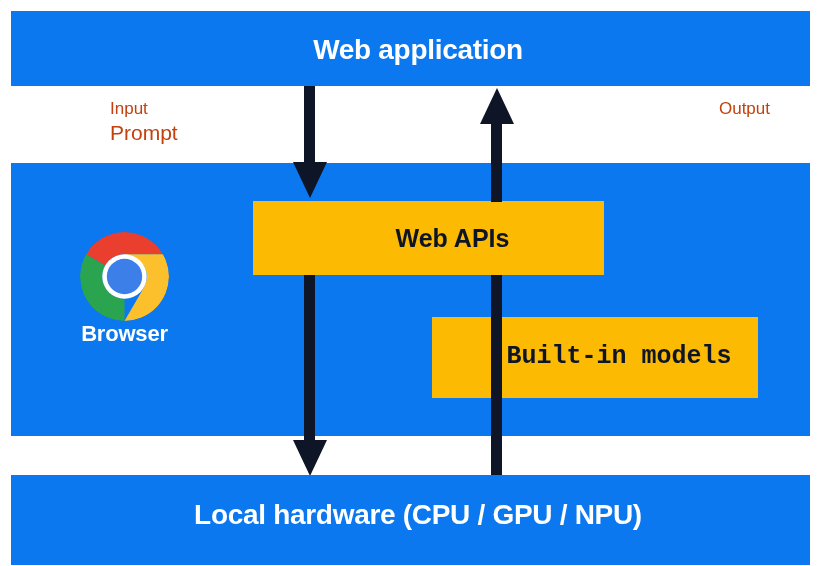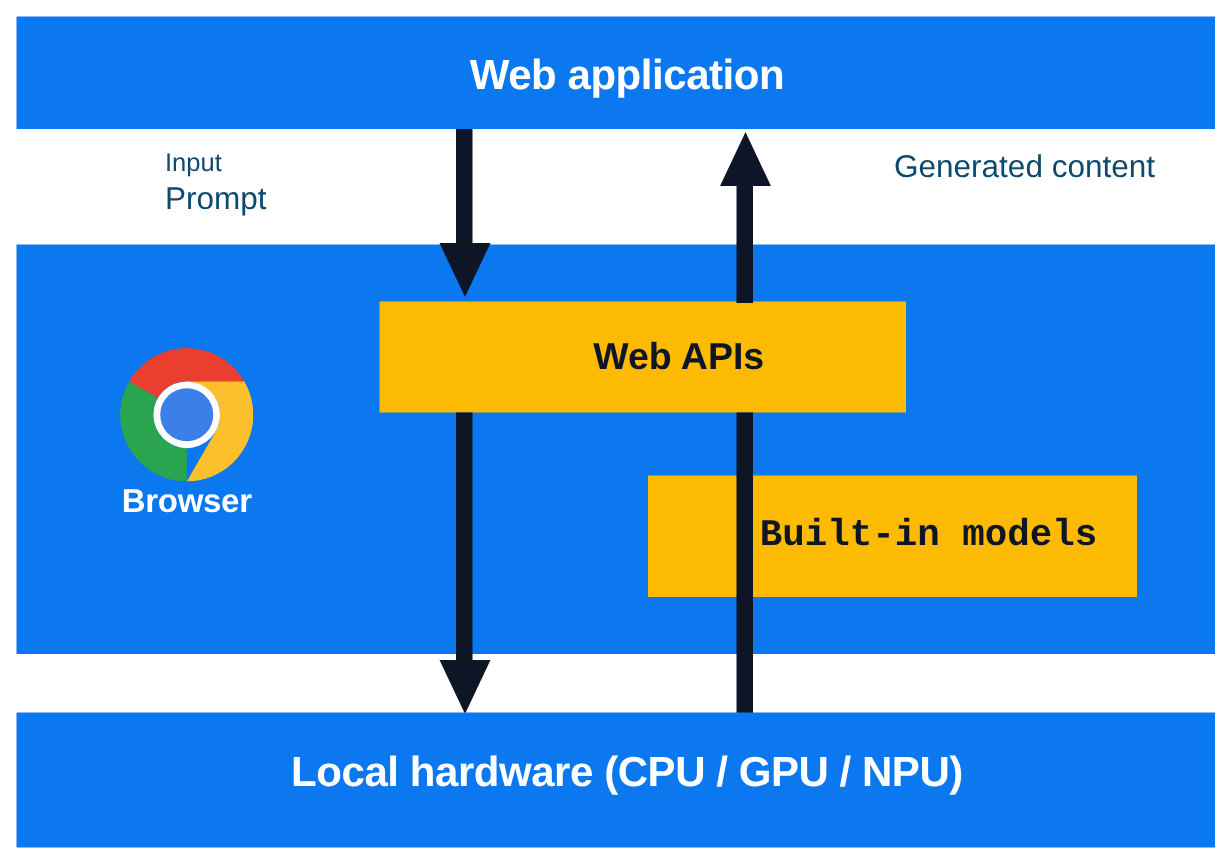--- a/index.html
+++ b/index.html
@@ -91,21 +91,21 @@
   #box-builtin {
     left: 432px; top: 317px;
     width: 278px; height: 81px;
     font-size: 25px;
     font-family: Liberation Mono, monospace;
   }
 
   
   .io-label {
     position: absolute;
-    color: #0c4a6e;
+    color: #c2410c;
   }
   .io-kind {
     font-size: 17px;
     font-weight: normal;
     line-height: 1.25;
   }
   .io-value {
     font-size: 21px;
     font-weight: normal;
     line-height: 1.3;
@@ -141,21 +141,21 @@
   <div id="band-top" class="band">
     <div class="band-title">Web application</div>
   </div>
 
   <div id="io-input" class="io-label">
     <div class="io-kind">Input</div>
     <div class="io-value">Prompt</div>
   </div>
 
   <div id="io-output" class="io-label">
-    <div class="io-value">Generated content</div>
+    <div class="io-kind">Output</div>
   </div>
 
   <div id="band-middle" class="band"></div>
 
   <div id="browser-group">
     <svg id="chrome-logo" viewBox="0 0 176 176">
       <defs>
         <clipPath id="clipCircle">
             <circle cx="88" cy="88" r="88"></circle>
           </clipPath>

